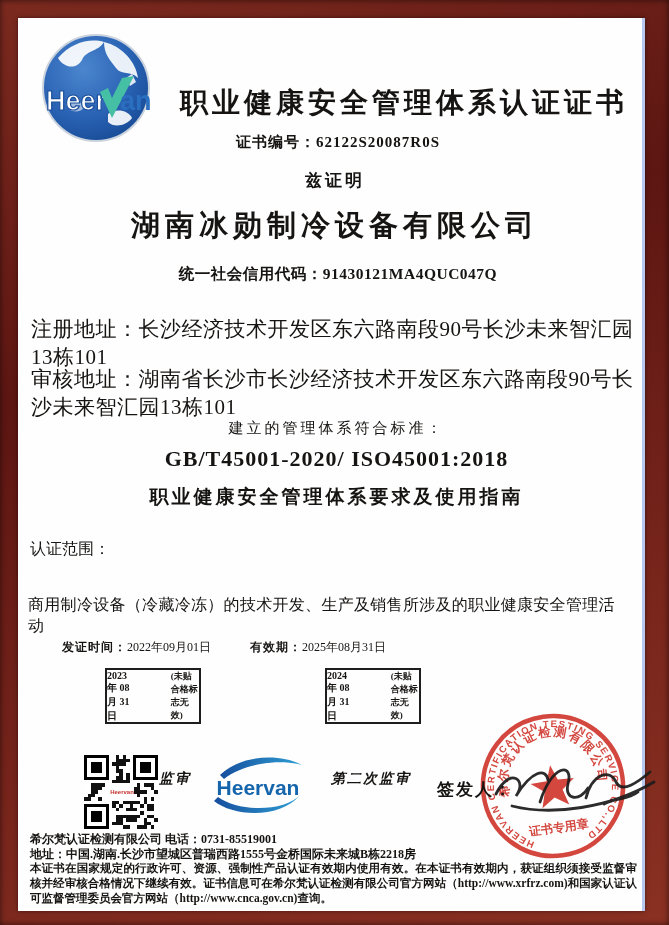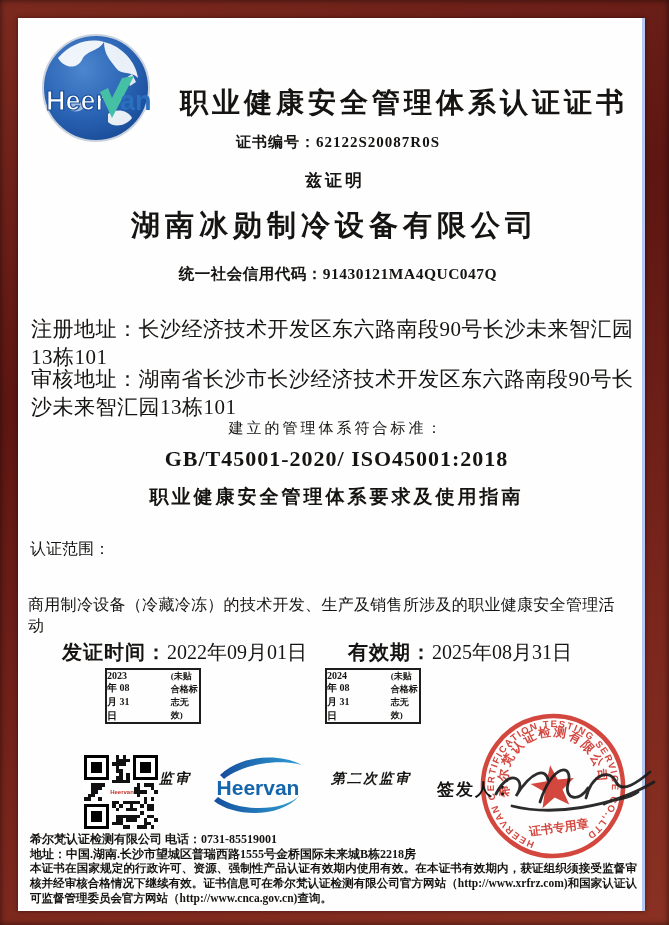--- a/index.html
+++ b/index.html
@@ -25,21 +25,21 @@
   .credit{left:20px;top:246px;width:600px;font-size:15.5px;font-weight:bold;letter-spacing:.5px;}
   .addr{left:13px;width:604px;font-size:21px;letter-spacing:.5px;}
   .reg-addr{top:297px;}
   .audit-addr{top:347px;}
   .std-head{left:15px;top:401px;width:607px;font-size:15px;font-weight:normal;letter-spacing:3px;}
   .std-code{left:15px;top:428px;width:607px;font-size:22px;font-weight:600;letter-spacing:1px;}
   .std-name{left:15px;top:466px;width:607px;font-size:19px;font-weight:bold;letter-spacing:3px;}
   .scope-label{left:12px;top:521px;font-size:16px;}
   .scope-text{left:10px;top:577px;width:592px;font-size:16px;letter-spacing:.3px;}
 
-  .issue-row{left:44px;top:621px;width:560px;font-size:20px;}
+  .issue-row{left:44px;top:621px;width:560px;font-size:12px;}
   .issue-row b{letter-spacing:1px;}
   .issue-row .gap{display:inline-block;width:36px;}
   .audit-box{top:650px;width:92px;height:52px;border:2px solid #1d1d1d;
     display:flex;flex-direction:row;align-items:center;justify-content:center;gap:3px;}
   .audit-box .bd{font-size:10px;font-weight:bold;letter-spacing:0;}
   .audit-box .bn{font-size:9px;font-weight:bold;padding-left:31px;}
   .box1{left:87px;} .box2{left:307px;}
   .audit-label{top:752px;width:120px;font-size:14px;font-weight:bold;letter-spacing:2px;font-style:italic;}
   .al1{left:73px;} .al2{left:293px;}
 

